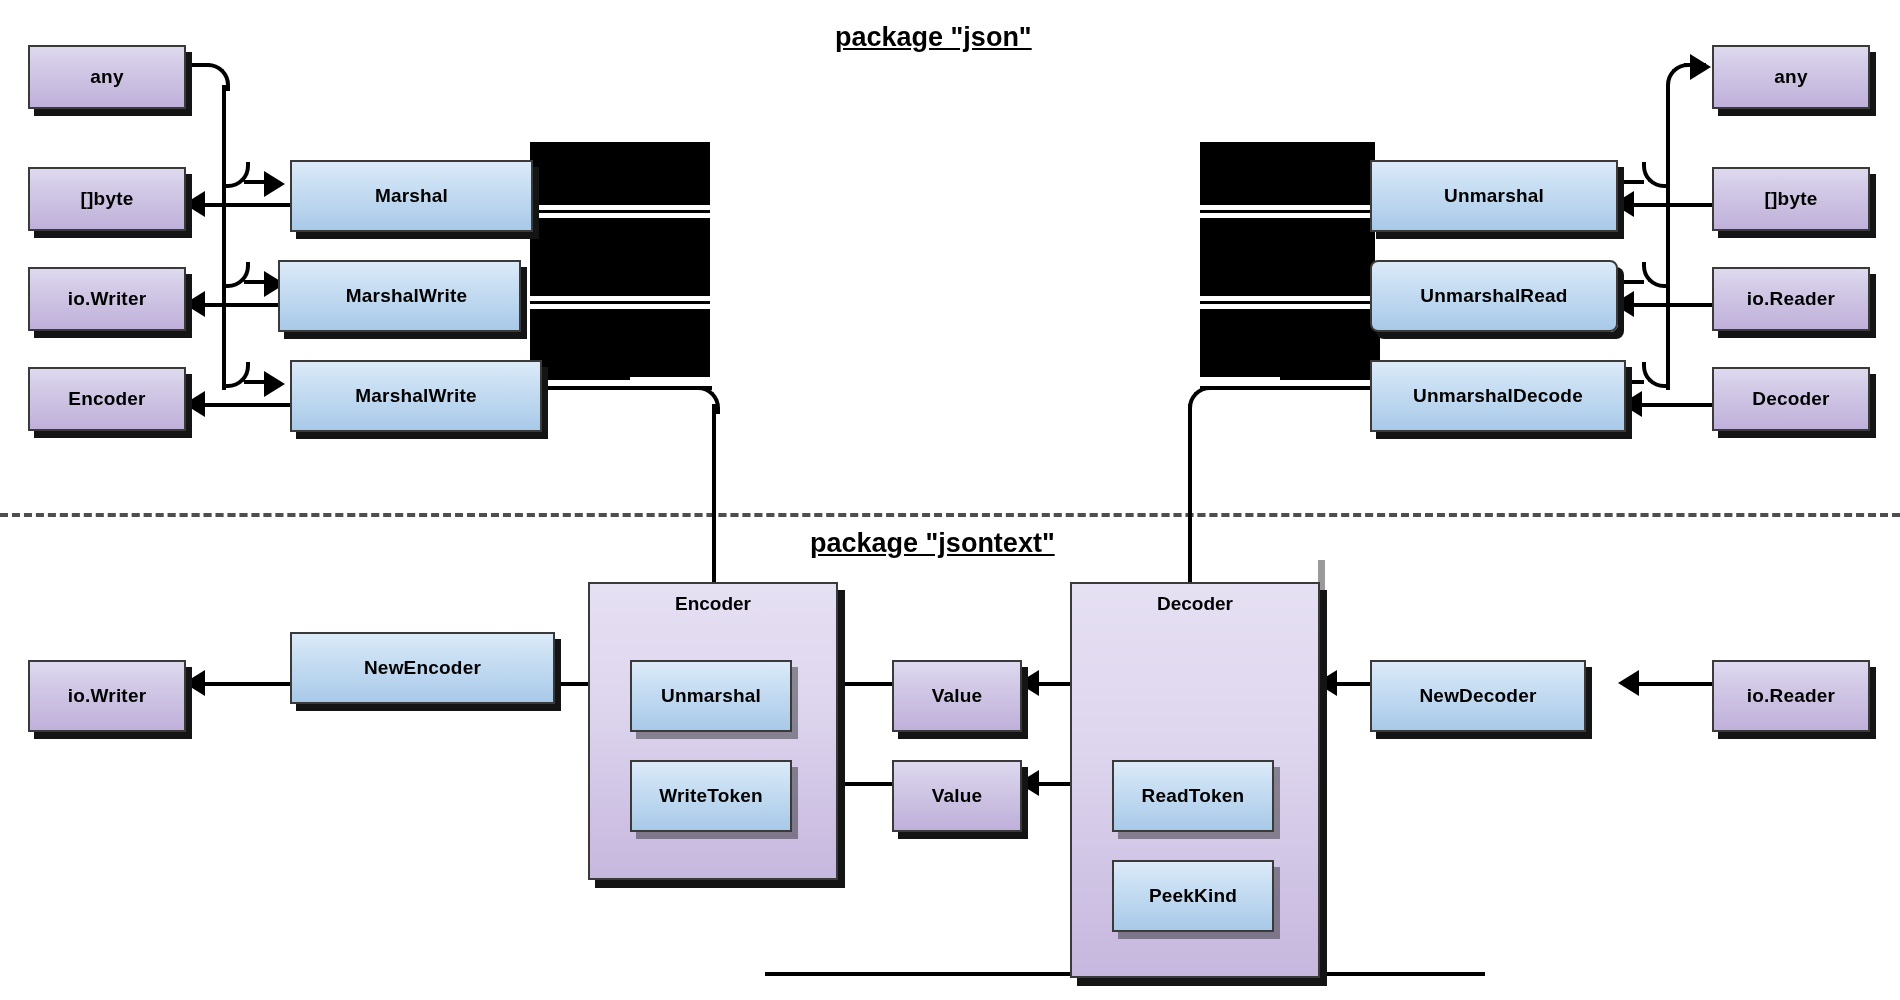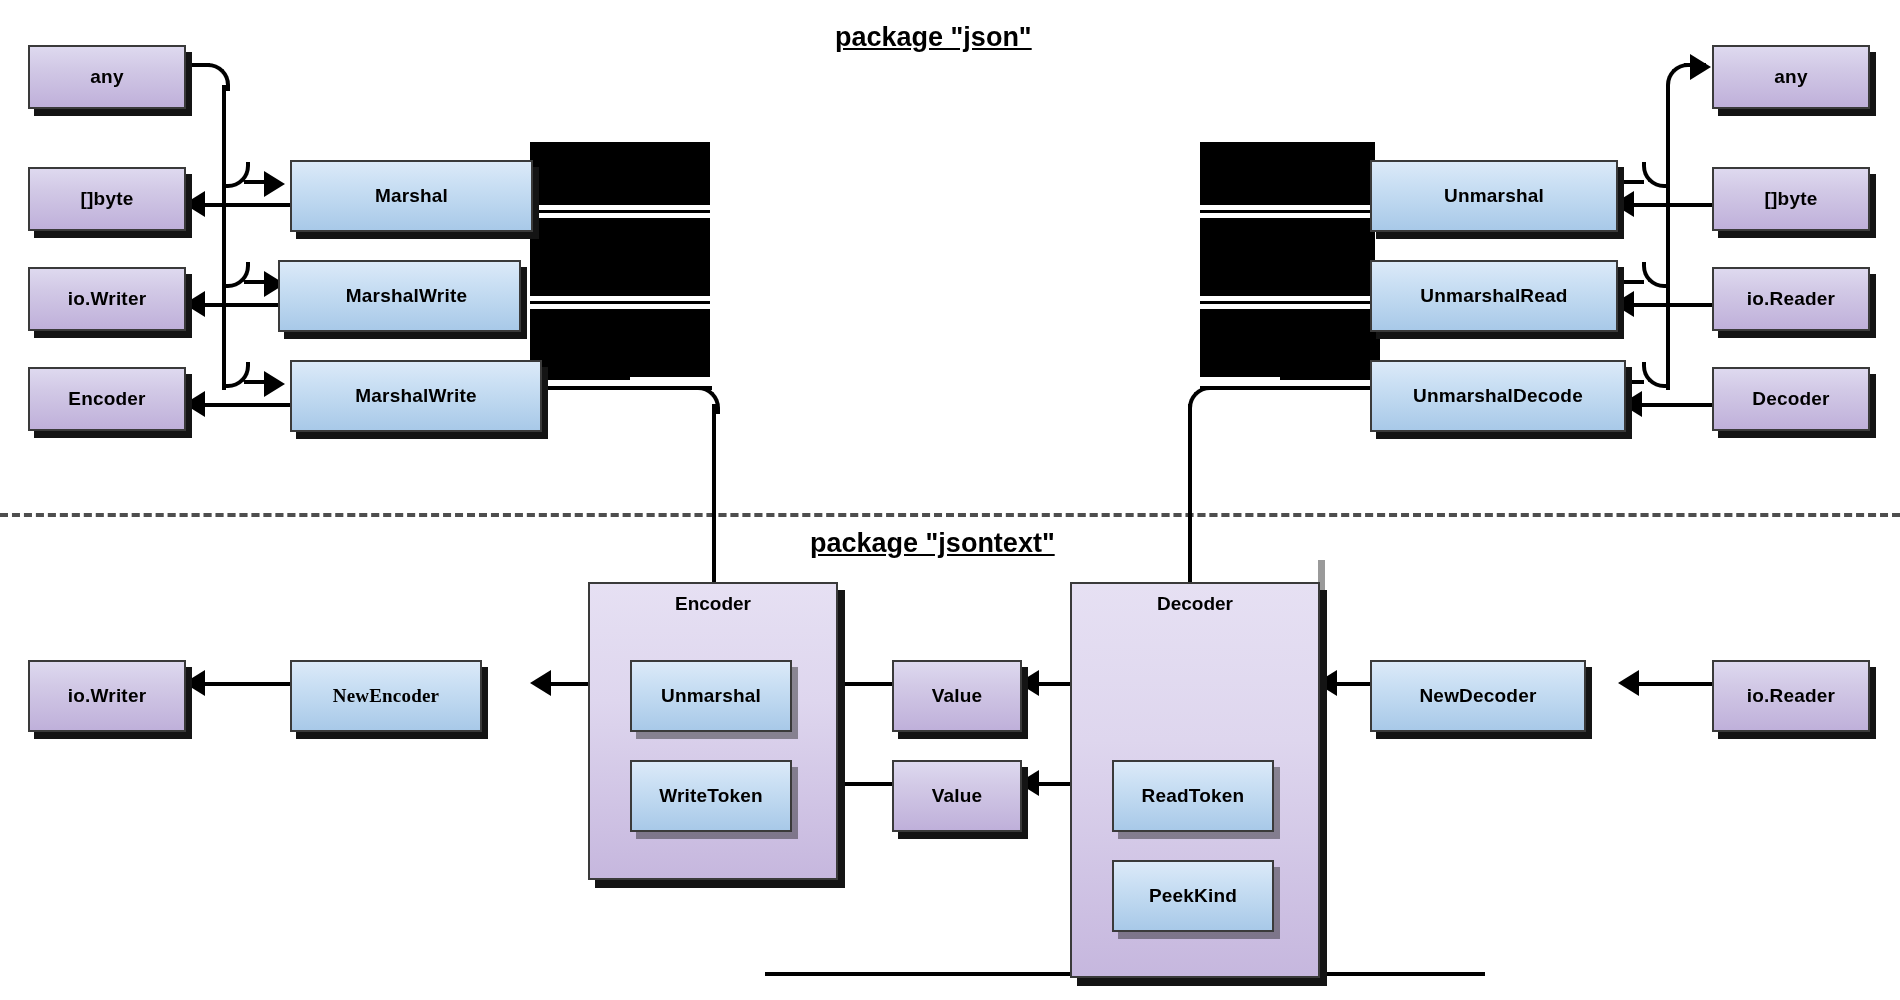--- a/index.html
+++ b/index.html
@@ -194,21 +194,21 @@
   <div class="blk" style="left:1200px;top:142px;width:175px;height:235px;"></div>
   <div class="wht" style="left:1170px;top:205px;width:210px;height:5px;"></div>
   <div class="wht" style="left:1170px;top:213px;width:210px;height:5px;"></div>
   <div class="wht" style="left:1170px;top:296px;width:210px;height:5px;"></div>
   <div class="wht" style="left:1170px;top:304px;width:210px;height:5px;"></div>
   <div class="blk" style="left:1280px;top:310px;width:100px;height:70px;"></div>
 
   <div class="node func" style="left:1370px;top:148px;width:248px;height:72px;">
     <span>Unmarshal</span>
   </div>
-  <div class="node func" style="left:1370px;top:248px;width:248px;height:72px;">
+  <div class="node func" style="left:1370px;top:248px;width:248px;height:72px;border-radius:8px;">
     <span>UnmarshalRead</span>
   </div>
   <div class="node func" style="left:1370px;top:348px;width:256px;height:72px;">
     <span>UnmarshalDecode</span>
   </div>
 
   <div class="ln lnv" style="left:1666px;top:85px;height:305px;"></div>
   <div class="elbow tl" style="left:1666px;top:63px;width:22px;height:24px;"></div>
   <div class="ln lnh" style="left:1684px;top:63px;width:22px;"></div>
   <div class="arw right" style="left:1690px;top:54px;"></div>
@@ -255,21 +255,21 @@
     <span>ReadToken</span>
   </div>
 
   <div class="node type" style="left:892px;top:648px;width:130px;height:72px;">
     <span>Value</span>
   </div>
   <div class="node type" style="left:892px;top:748px;width:130px;height:72px;">
     <span>Value</span>
   </div>
 
-  <div class="node func" style="left:290px;top:648px;width:192px;height:72px;font-family:Liberation Serif, serif;">
+  <div class="node func" style="left:290px;top:620px;width:265px;height:72px;">
     <span>NewEncoder</span>
   </div>
   <div class="node func" style="left:1370px;top:648px;width:216px;height:72px;">
     <span>NewDecoder</span>
   </div>
 
   <div class="node type" style="left:28px;top:648px;width:158px;height:72px;">
     <span>io.Writer</span>
   </div>
   <div class="node type" style="left:1712px;top:648px;width:158px;height:72px;">

